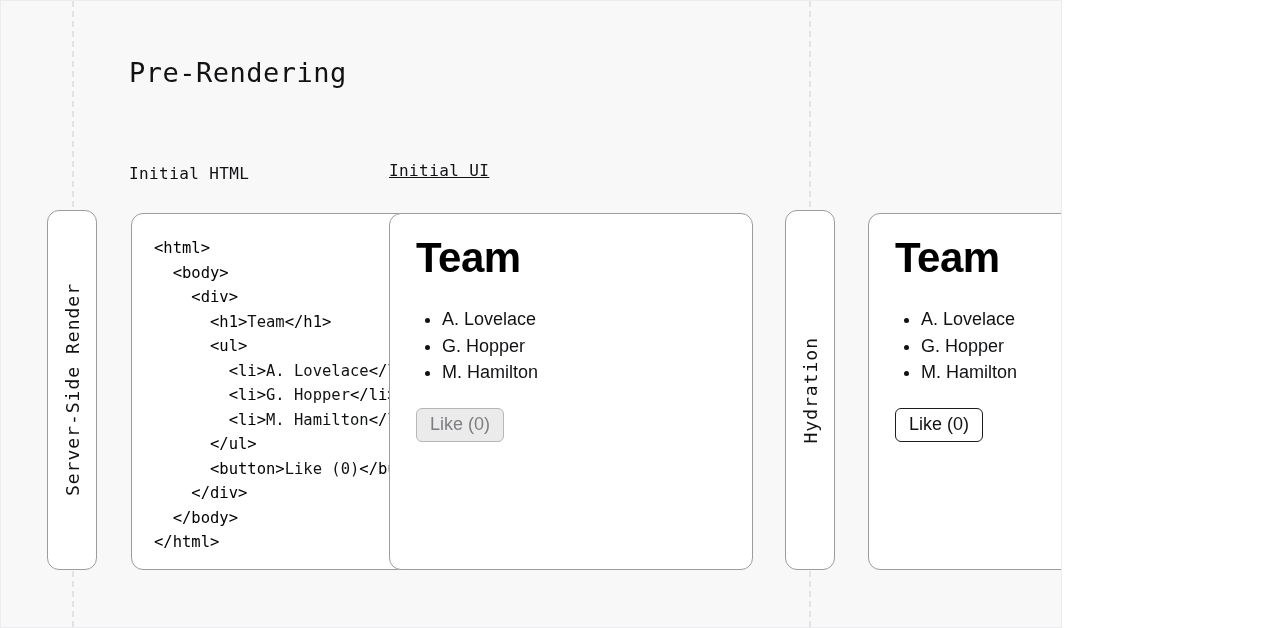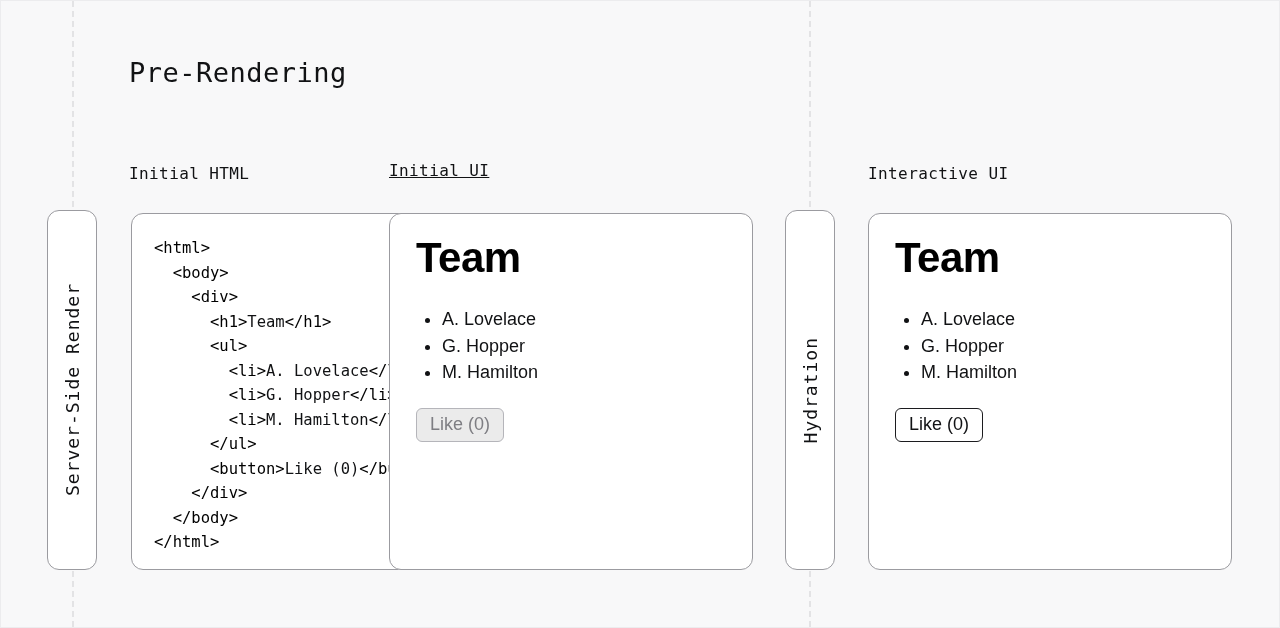--- a/index.html
+++ b/index.html
@@ -10,21 +10,21 @@
   body {
     width: 1280px;
     height: 628px;
     background: #ffffff;
     font-family: "Liberation Sans", sans-serif;
     overflow: hidden;
   }
 
   #canvas {
     position: relative;
-    width: 1280px;
+    width: 1062px;
     height: 628px;
     background: #f8f8f9;
     box-sizing: border-box;
     border: 1px solid #ececee;
     overflow: hidden;
   }
 
   
   .guide {
     position: absolute;
@@ -172,21 +172,20 @@
 
 <div id="canvas">
 
   <div class="guide g1"></div>
   <div class="guide g2"></div>
 
   <div class="title">Pre-Rendering</div>
 
   <div class="col-label l1">Initial HTML</div>
   <div class="col-label l2">Initial UI</div>
-  <div class="col-label l3">Interactive UI</div>
 
   <div class="card pill" id="ssr-pill">
     <span class="vtext">Server-Side Render</span>
   </div>
 
   <div class="card pill" id="hydr-pill">
     <span class="vtext">Hydration</span>
   </div>
 
   <div class="card" id="code-card">

